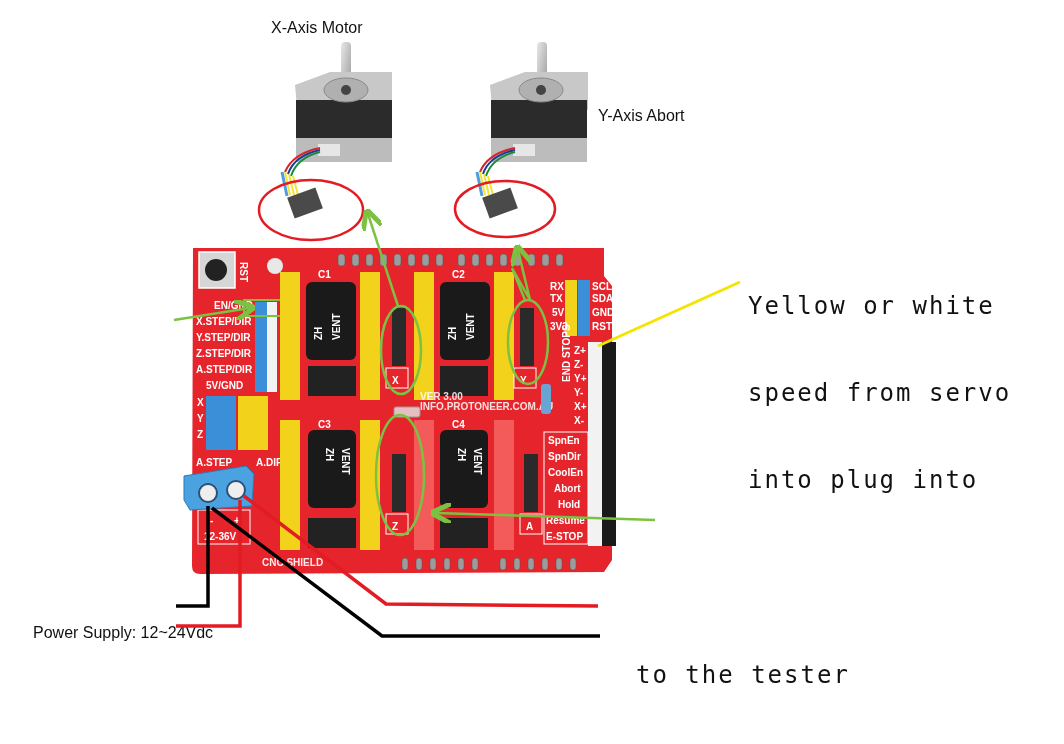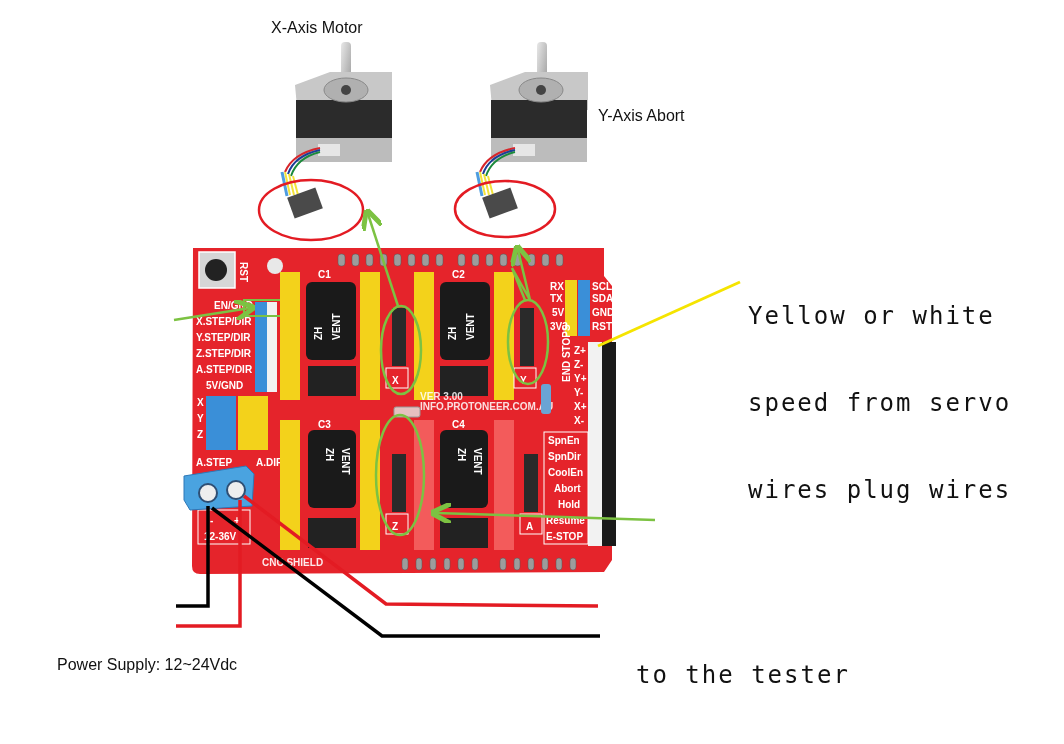--- a/index.html
+++ b/index.html
@@ -9,32 +9,32 @@
   .techno{font-family:"DejaVu Sans Mono",monospace;font-size:24px;letter-spacing:2px;color:#111;line-height:29px;white-space:pre;}
   svg text{font-family:"Liberation Sans",sans-serif;}
   .lbl{fill:#fff;font-size:10px;font-weight:bold;}
 </style>
 </head>
 <body>
 
 <div class="abs caption" style="left:271px;top:19px;">X-Axis Motor</div>
 <div class="abs caption" style="left:598px;top:107px;">Y-Axis Abort</div>
 
-<div class="abs techno" style="left:748px;top:244px;">
+<div class="abs techno" style="left:748px;top:234px;">
   <div>Yellow or white</div>
   <div>speed from servo</div>
-  <div>wires plug wires</div>
+  <div>into plug into</div>
 </div>
 
 <div class="abs techno" style="left:636px;top:603px;">
   <div>to the tester</div>
   
 </div>
 
-<div class="abs caption" style="left:33px;top:656px;margin-left:24px;">Power Supply: 12~24Vdc</div>
+<div class="abs caption" style="left:33px;top:624px;">Power Supply: 12~24Vdc</div>
 
 <svg class="abs" style="left:0;top:0;" width="1064" height="744" viewBox="0 0 1064 744">
   <defs>
     <linearGradient id="metal" x1="0" x2="1" y1="0" y2="1">
       <stop offset="0" stop-color="#e8e8e8"></stop>
         <stop offset="1" stop-color="#9a9a9a"></stop>
     </linearGradient>
     <marker id="gArrow" markerWidth="8" markerHeight="8" refX="6" refY="4" orient="auto">
       <path d="M0,0 L8,4 L0,8" fill="none" stroke="#7cc242" stroke-width="2"></path>
     </marker>

